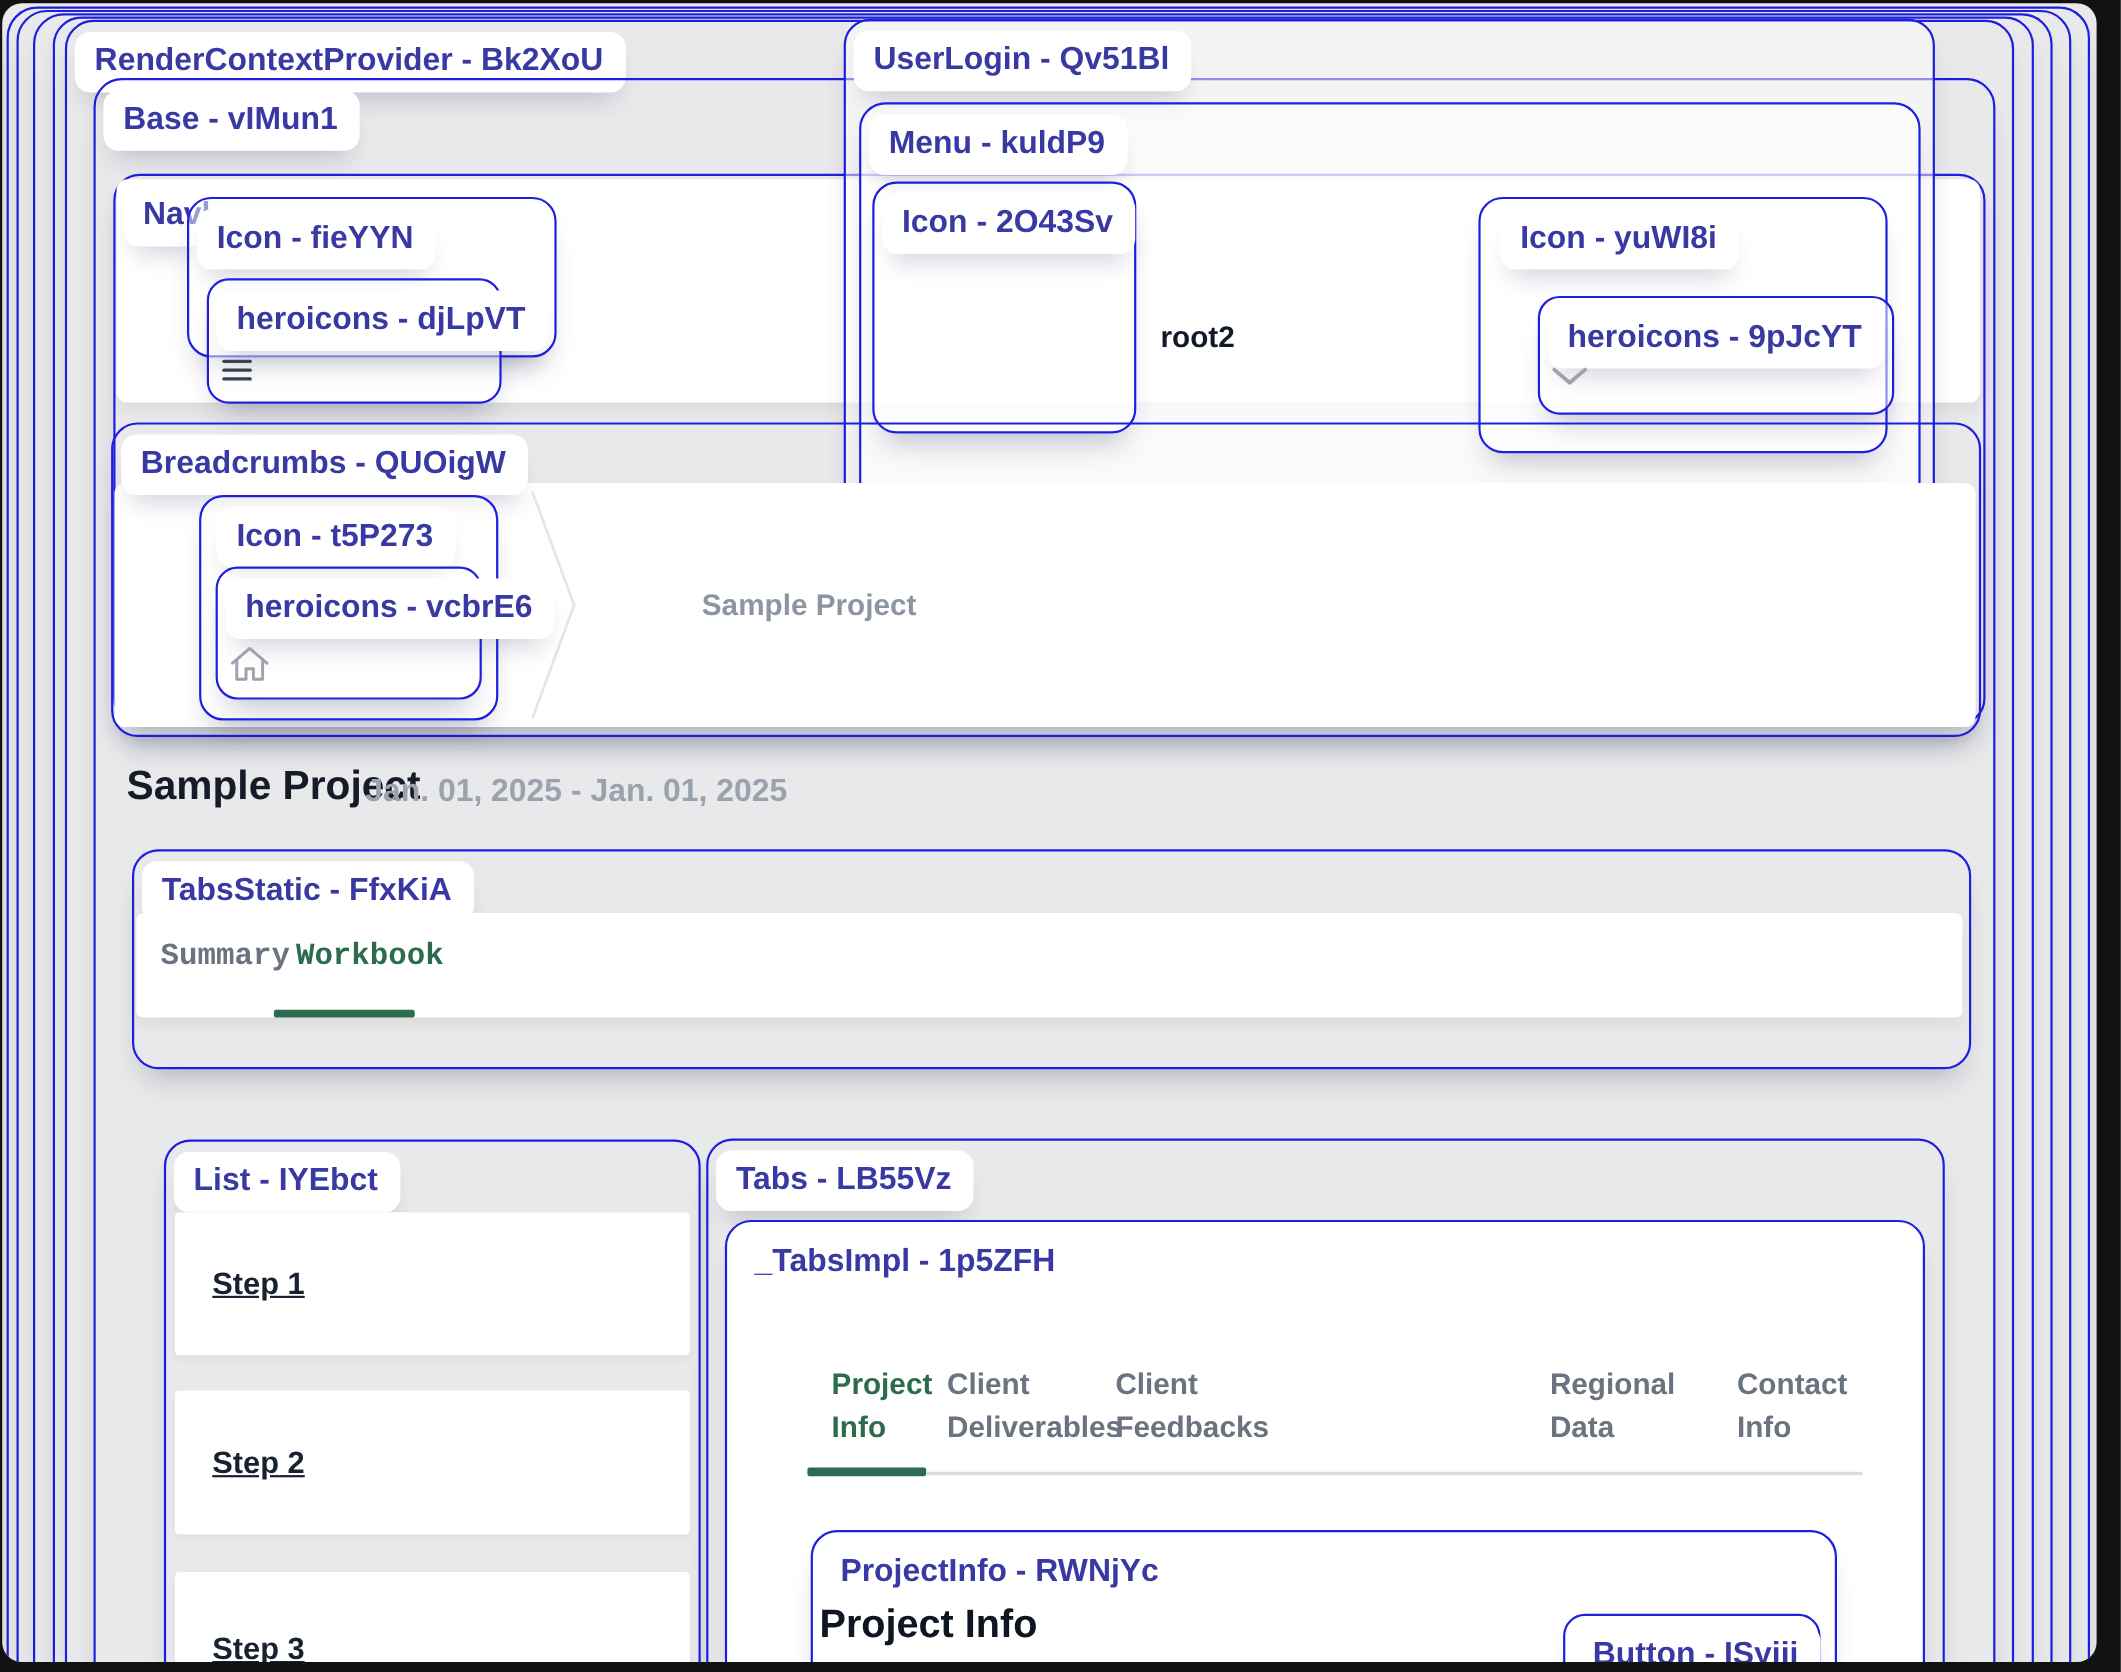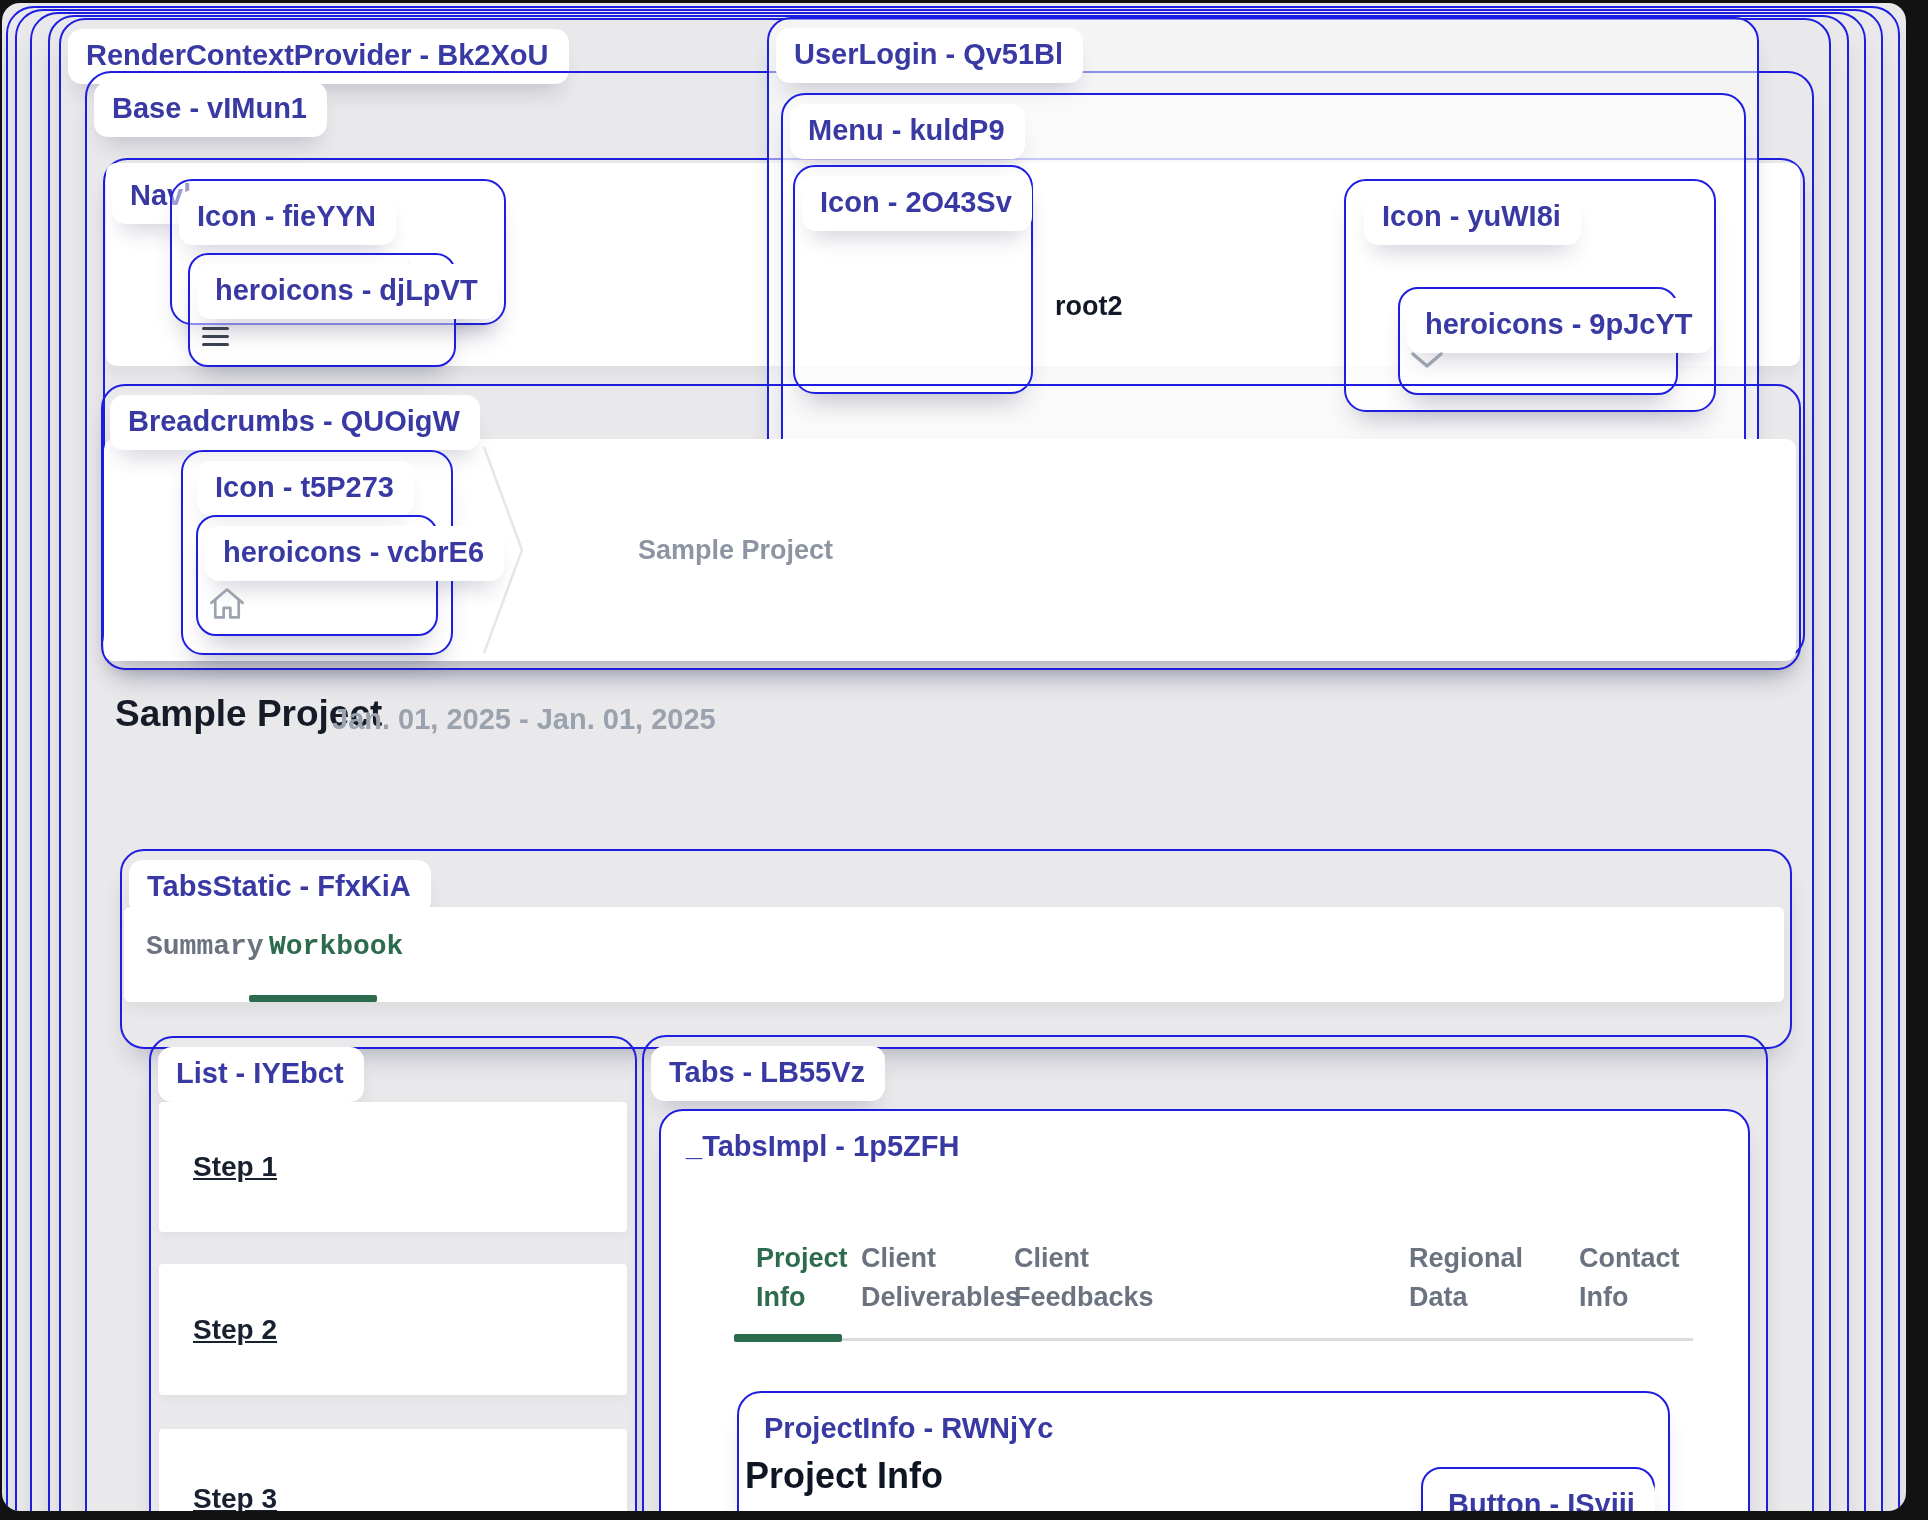--- a/index.html
+++ b/index.html
@@ -103,21 +103,21 @@
   <div class="dbg fill" style="left:779px;top:90px;width:961px;height:428px;">
     <span class="chip">Menu - kuldP9</span>
   </div>
   <div class="dbg fill" style="left:791px;top:162px;width:236px;height:225px;border-radius:22px;">
     <span class="chip">Icon - 2O43Sv</span>
   </div>
   <span class="txt root2" style="left:1053px;top:288px;text-align:right;">root2</span>
   <div class="dbg fill" style="left:1342px;top:176px;width:368px;height:229px;border-radius:22px;">
     <span class="chip" style="left:18px;">Icon - yuWI8i</span>
   </div>
-  <div class="dbg fill" style="left:1396px;top:284px;width:276px;height:104px;border-radius:20px;">
+  <div class="dbg fill" style="left:1396px;top:266px;width:276px;height:104px;border-radius:20px;padding-left:44px;">
     <span class="chip">heroicons - 9pJcYT</span>
     <svg style="left:10px;top:62px;" width="34" height="20" viewBox="0 0 34 20">
       <polyline points="3,3 17,15 31,3" fill="none" stroke="#9ca3af" stroke-width="3.5" stroke-linecap="round" stroke-linejoin="round"></polyline>
     </svg>
   </div>
   <div class="dbg solid" style="left:781px;top:437px;width:937px;height:74px;border-radius:20px;">
     <span class="chip" style="box-shadow:none;">MenuList - gVQvqt</span>
   </div>
 
   <div class="dbg" style="left:99px;top:381px;width:1696px;height:282px;">
@@ -135,21 +135,21 @@
     <span class="chip">heroicons - vcbrE6</span>
     <svg style="left:10px;top:68px;" width="38" height="38" viewBox="0 0 34 34">
       <path d="M3 16 L17 4 L31 16" fill="none" stroke="#9ca3af" stroke-width="2.4" stroke-linecap="round" stroke-linejoin="round"></path>
       <path d="M6.5 13.5 V29 h7.5 v-8.5 h6 V29 h7.5 V13.5" fill="none" stroke="#9ca3af" stroke-width="2.4" stroke-linecap="round" stroke-linejoin="round"></path>
     </svg>
   </div>
 
   <span class="txt h1" style="left:113px;top:690px;">Sample Project</span>
   <span class="txt date" style="left:330px;top:700px;">Jan. 01, 2025 - Jan. 01, 2025</span>
 
-  <div class="dbg" style="left:118px;top:846px;width:1668px;height:196px;">
+  <div class="dbg" style="left:118px;top:769px;width:1668px;height:196px;">
     <span class="chip">TabsStatic - FfxKiA</span>
     <div class="wrow" style="left:2px;top:56px;width:1660px;height:95px;border-radius:6px;font-family:Liberation Mono, monospace;">
       <span class="stab" style="left:22px;color:#6b7280;cursor:pointer;">Summary</span>
       <span class="stab" style="left:145px;color:#2c6b4d;cursor:pointer;">Workbook</span>
       <div class="underline" style="left:125px;top:88px;width:128px;height:7px;"></div>
     </div>
   </div>
 
   <div class="dbg" style="left:147px;top:1033px;width:484px;height:520px;">
     <span class="chip">List - IYEbct</span>

